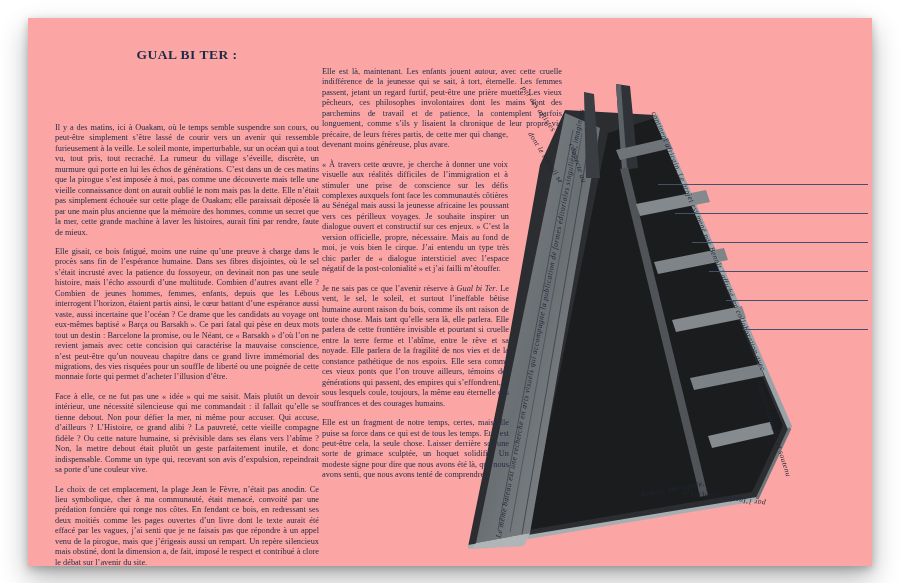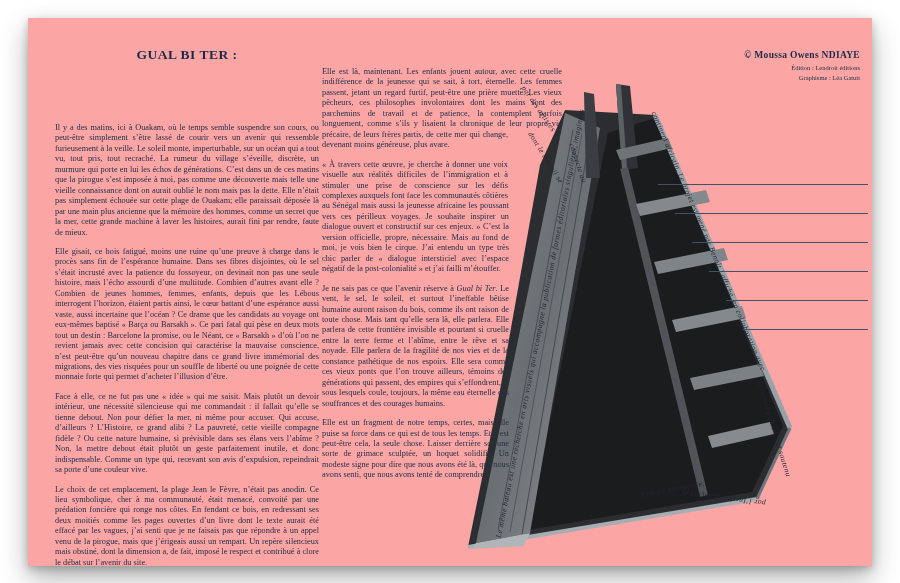--- a/index.html
+++ b/index.html
@@ -78,27 +78,20 @@
     <polygon points="662,360 732,346 736,358 666,372" fill="#7b8185"></polygon>
     <polygon points="680,418 742,404 746,416 684,430" fill="#868b8f"></polygon>
 
     <polygon points="448,525 502,515 496,528 444,531" fill="#b0b5b8"></polygon>
   </svg>
 
   <div class="title">
     <div>GUAL BI TER :</div>
   </div>
 
-  <div class="credits">
-    <div class="author">© Moussa Owens NDIAYE</div>
-    <div class="sub">
-      <div>Édition : Lendroit éditions</div>
-      <div>Graphisme : Léa Gatuit</div>
-    </div>
-  </div>
 
   <div class="col col-left">
     <p>Il y a des matins, ici à Ouakam, où le temps semble suspendre son cours, ou peut-être simplement s’être lassé de courir vers un avenir qui ressemble furieusement à la veille. Le soleil monte, imperturbable, sur un océan qui a tout vu, tout pris, tout recraché. La rumeur du village s’éveille, discrète, un murmure qui porte en lui les échos de générations. C’est dans un de ces matins que la pirogue s’est imposée à moi, pas comme une découverte mais telle une vieille connaissance dont on aurait oublié le nom mais pas la dette. Elle n’était pas simplement échouée sur cette plage de Ouakam; elle paraissait déposée là par une main plus ancienne que la mémoire des hommes, comme un secret que la mer, cette grande machine à laver les histoires, aurait fini par rendre, faute de mieux.</p>
     <p>Elle gisait, ce bois fatigué, moins une ruine qu’une preuve à charge dans le procès sans fin de l’espérance humaine. Dans ses fibres disjointes, où le sel s’était incrusté avec la patience du fossoyeur, on devinait non pas une seule histoire, mais l’écho assourdi d’une multitude. Combien d’autres avant elle ? Combien de jeunes hommes, femmes, enfants, depuis que les Lébous interrogent l’horizon, étaient partis ainsi, le cœur battant d’une espérance aussi vaste, aussi incertaine que l’océan ? Ce drame que les candidats au voyage ont eux-mêmes baptisé « Barça ou Barsakh ». Ce pari fatal qui pèse en deux mots tout un destin : Barcelone la promise, ou le Néant, ce « Barsakh » d’où l’on ne revient jamais avec cette concision qui caractérise la mauvaise conscience, n’est peut-être qu’un nouveau chapitre dans ce grand livre immémorial des migrations, des vies risquées pour un souffle de liberté ou une poignée de cette monnaie forte qui permet d’acheter l’illusion d’être.</p>
     <p>Face à elle, ce ne fut pas une « idée » qui me saisit. Mais plutôt un devoir intérieur, une nécessité silencieuse qui me commandait : il fallait qu’elle se tienne debout. Non pour défier la mer, ni même pour accuser. Qui accuse, d’ailleurs ? L’Histoire, ce grand alibi ? La pauvreté, cette vieille compagne fidèle ? Ou cette nature humaine, si prévisible dans ses élans vers l’abîme ? Non, la mettre debout était plutôt un geste parfaitement inutile, et donc indispensable. Comme un type qui, recevant son avis d’expulsion, repeindrait sa porte d’une couleur vive.</p>
     <p>Le choix de cet emplacement, la plage Jean le Fèvre, n’était pas anodin. Ce lieu symbolique, cher à ma communauté, était menacé, convoité par une prédation foncière qui ronge nos côtes. En fendant ce bois, en redressant ses deux moitiés comme les pages ouvertes d’un livre dont le texte aurait été effacé par les vagues, j’ai senti que je ne faisais pas que répondre à un appel venu de la pirogue, mais que j’érigeais aussi un rempart. Un repère silencieux mais obstiné, dont la dimension a, de fait, imposé le respect et contribué à clore le débat sur l’avenir du site.</p>
   </div>
 
   <div class="col col-right">
     <p class="wrap">

